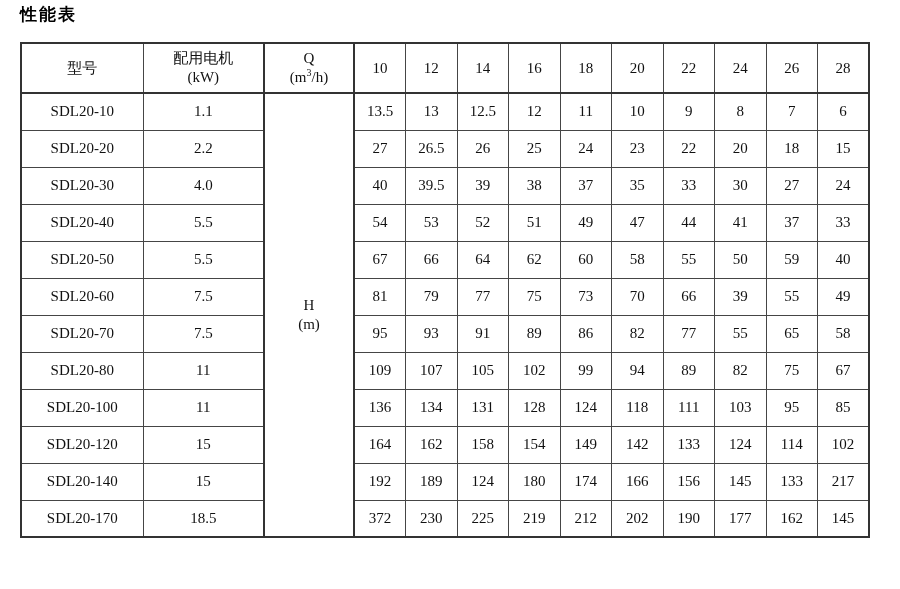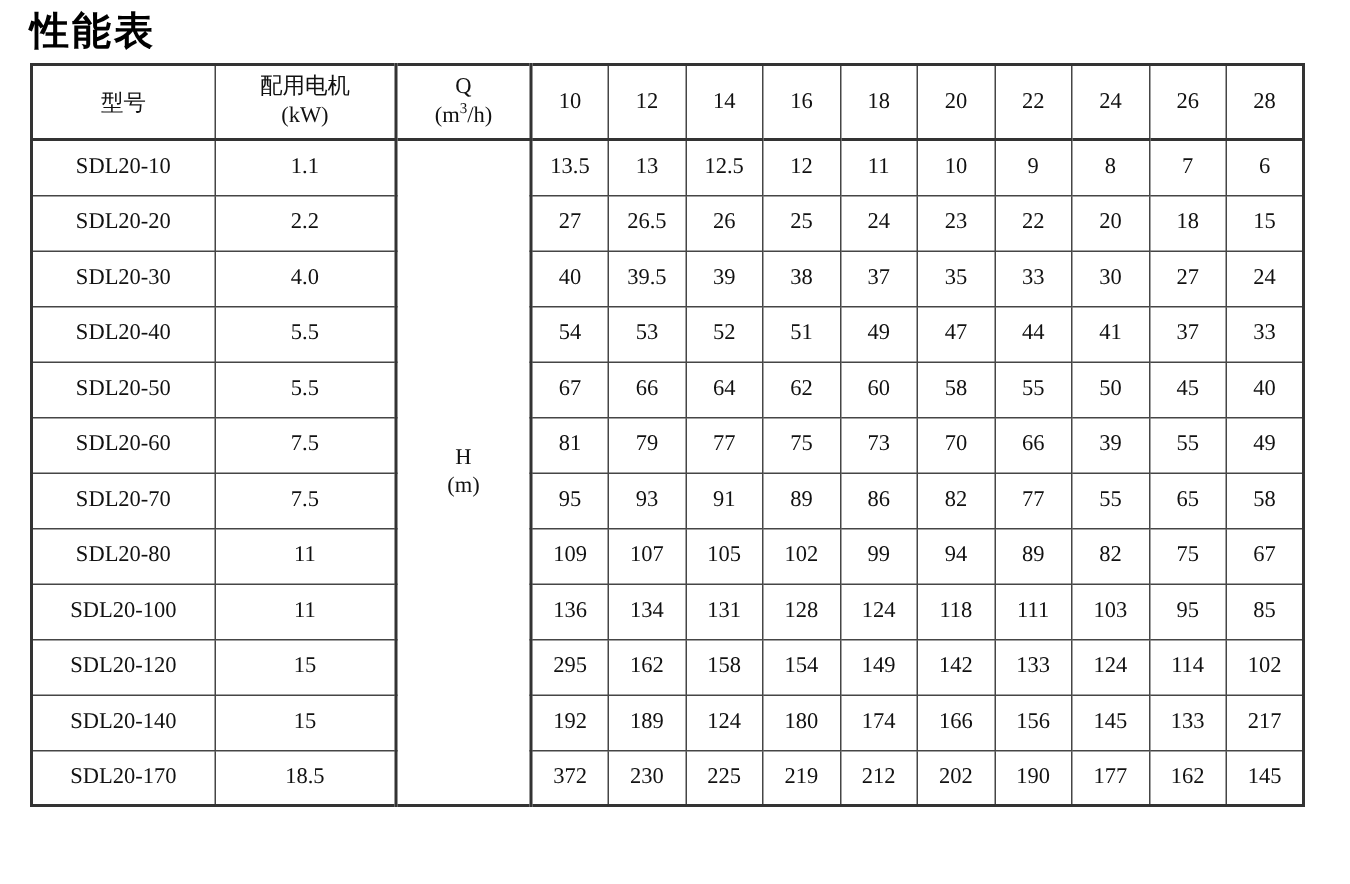--- a/index.html
+++ b/index.html
@@ -15,21 +15,21 @@
     overflow: hidden;
     font-family: "Liberation Serif", "DejaVu Serif", serif;
     color: #1c1c1c;
   }
   .page-title {
     position: absolute;
     left: 20px;
     top: 3px;
     font-family: "Liberation Sans", "DejaVu Sans", sans-serif;
     font-weight: bold;
-    font-size: 26px;
+    font-size: 17px;
     letter-spacing: 2px;
     color: #000000;
   }
   table.perf {
     position: absolute;
     left: 20px;
     top: 42px;
     width: 850px;
     border-collapse: collapse;
     table-layout: fixed;
@@ -170,21 +170,21 @@
           <td>SDL20-50</td>
           <td>5.5</td>
           <td>67</td>
           <td>66</td>
           <td>64</td>
           <td>62</td>
           <td>60</td>
           <td>58</td>
           <td>55</td>
           <td>50</td>
-          <td>45</td>
+          <td>59</td>
           <td>40</td>
         </tr>
         <tr>
           <td>SDL20-60</td>
           <td>7.5</td>
           <td>81</td>
           <td>79</td>
           <td>77</td>
           <td>75</td>
           <td>73</td>
@@ -232,21 +232,21 @@
           <td>124</td>
           <td>118</td>
           <td>111</td>
           <td>103</td>
           <td>95</td>
           <td>85</td>
         </tr>
         <tr>
           <td>SDL20-120</td>
           <td>15</td>
-          <td>295</td>
+          <td>164</td>
           <td>162</td>
           <td>158</td>
           <td>154</td>
           <td>149</td>
           <td>142</td>
           <td>133</td>
           <td>124</td>
           <td>114</td>
           <td>102</td>
         </tr>

